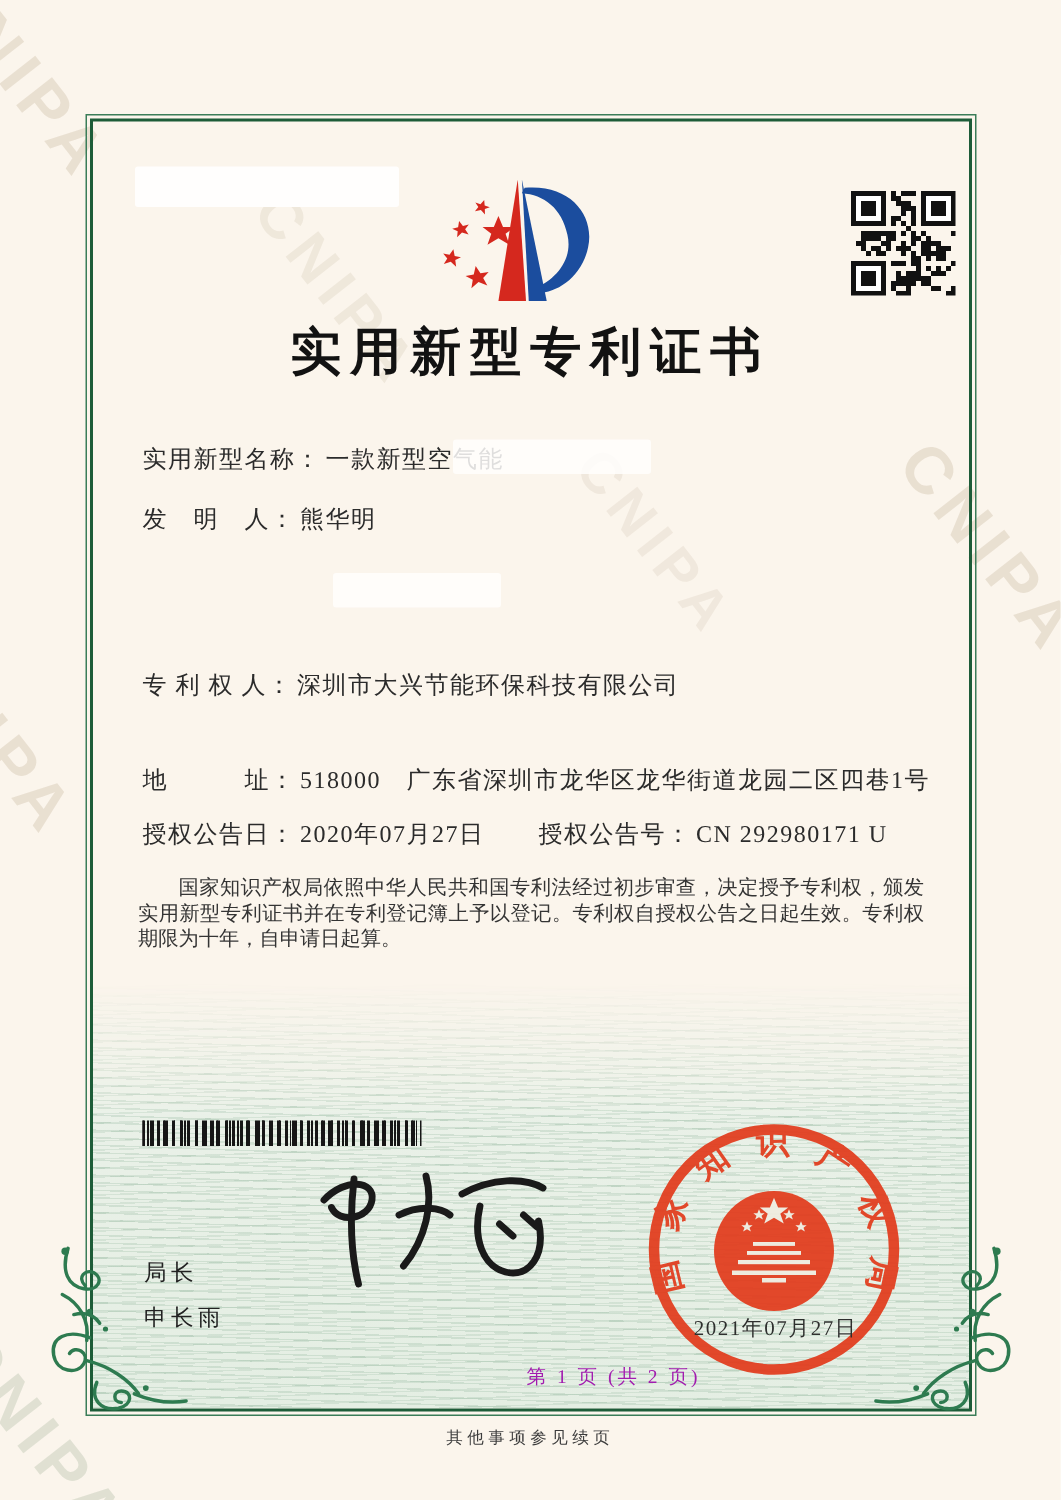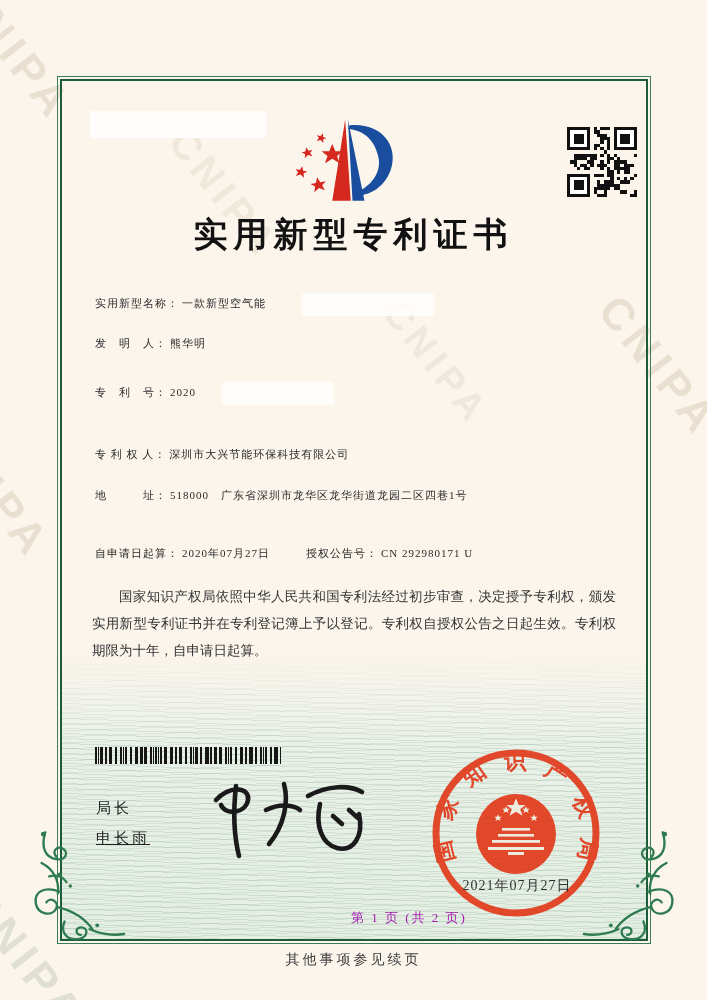--- a/index.html
+++ b/index.html
@@ -29,46 +29,46 @@
   .corner.right{left:582px;top:828px;transform:scaleX(-1);}
 
   .redact{position:absolute;background:#fffefd;border-radius:2px;}
 
   .logo{position:absolute;left:288px;top:116px;width:118px;height:92px;}
   .qr{position:absolute;left:567px;top:127px;width:70px;height:70px;}
 
   .title{position:absolute;left:0;top:212px;width:707px;text-align:center;
     font-size:34px;font-weight:bold;color:#121212;letter-spacing:6px;}
 
-  .field{position:absolute;left:95px;width:540px;font-size:11px;color:#2b2b2b;letter-spacing:1px;white-space:nowrap;}
+  .field{position:absolute;left:95px;width:540px;font-size:16px;color:#2b2b2b;letter-spacing:1px;white-space:nowrap;}
   .field .fvalue{margin-left:3px;}
   .pair2{margin-left:36px;text-align:center;}
 
-  .body-text{position:absolute;left:92px;top:583px;width:524px;font-size:13.5px;line-height:27px;
+  .body-text{position:absolute;left:92px;top:583px;width:524px;font-size:13.5px;line-height:17px;
     color:#343434;text-align:justify;}
   .body-text p{margin:0;text-indent:2em;}
 
   .barcode{position:absolute;left:95px;top:747px;width:186px;height:17px;
     background:
       repeating-linear-gradient(90deg,#161616 0 2px,rgba(0,0,0,0) 2px 5px),
       repeating-linear-gradient(90deg,#161616 0 1px,rgba(0,0,0,0) 1px 7px),
       repeating-linear-gradient(90deg,rgba(0,0,0,0) 0 3px,#161616 3px 4px,rgba(0,0,0,0) 4px 11px);}
 
   .signer{position:absolute;left:96px;font-family:"Liberation Sans","DejaVu Sans",sans-serif;
-    font-size:15px;color:#222;letter-spacing:3px;}
-  .signer.t1{top:799px;} .signer.t2{top:829px;text-decoration:underline;}
+    font-size:15px;color:#222;letter-spacing:3px;margin-top:40px;}
+  .signer.t1{top:799px;} .signer.t2{top:829px;}
 
   .signature{position:absolute;left:196px;top:758px;width:180px;height:118px;}
 
   .seal{position:absolute;left:428px;top:746px;width:178px;height:184px;}
 
   .pagenum{position:absolute;left:57px;top:909px;width:704px;text-align:center;
     font-size:13px;color:#a21caf;letter-spacing:2px;}
   .footer{position:absolute;left:0;top:951px;width:707px;text-align:center;
-    font-size:14px;color:#3c3c3c;letter-spacing:3px;}
+    font-size:11px;color:#3c3c3c;letter-spacing:3px;}
 </style>
 </head>
 <body>
 
 <div class="page">
 
   <div class="wm" style="left:-18px;top:-30px;font-size:44px;">CNIPA</div>
   <div class="wm" style="left:195px;top:120px;font-size:40px;color:rgba(210,196,176,0.28);">CNIPA</div>
   <div class="wm" style="left:408px;top:292px;font-size:38px;color:rgba(214,202,184,0.30);">CNIPA</div>
   <div class="wm" style="left:628px;top:286px;font-size:44px;">CNIPA</div>
@@ -263,36 +263,33 @@
 
   <div class="field" style="top:296px">
     <span class="flabel">实用新型名称：</span><span class="fvalue">一款新型空气能</span>
   </div>
   <div class="redact" style="left:302px;top:293px;width:132px;height:23px;opacity:.85;"></div>
 
   <div class="field" style="top:336px">
     <span class="flabel">发　明　人：</span><span class="fvalue">熊华明</span>
   </div>
 
-  <div class="field" style="top:385px">
-    <span class="flabel">专　利　号：</span><span class="fvalue">2020</span>
-  </div>
   <div class="redact" style="left:222px;top:382px;width:112px;height:23px;opacity:.85;"></div>
 
 
   <div class="field" style="top:447px">
     <span class="flabel">专 利 权 人：</span><span class="fvalue">深圳市大兴节能环保科技有限公司</span>
   </div>
 
-  <div class="field" style="top:488px">
+  <div class="field" style="top:510px">
     <span class="flabel">地　　　址：</span><span class="fvalue">518000　广东省深圳市龙华区龙华街道龙园二区四巷1号</span>
   </div>
 
   <div class="field" style="top:546px">
-    <span class="flabel">自申请日起算：</span><span class="fvalue">2020年07月27日</span><span class="flabel pair2">授权公告号：</span><span class="fvalue">CN 292980171 U</span>
+    <span class="flabel">授权公告日：</span><span class="fvalue">2020年07月27日</span><span class="flabel pair2">授权公告号：</span><span class="fvalue">CN 292980171 U</span>
   </div>
 
   <div class="body-text">
     <p>国家知识产权局依照中华人民共和国专利法经过初步审查，决定授予专利权，颁发实用新型专利证书并在专利登记簿上予以登记。专利权自授权公告之日起生效。专利权期限为十年，自申请日起算。</p>
   </div>
 
   <div class="barcode"></div>
 
   <div class="signer t1">局长</div>
   <div class="signer t2">申长雨</div>

